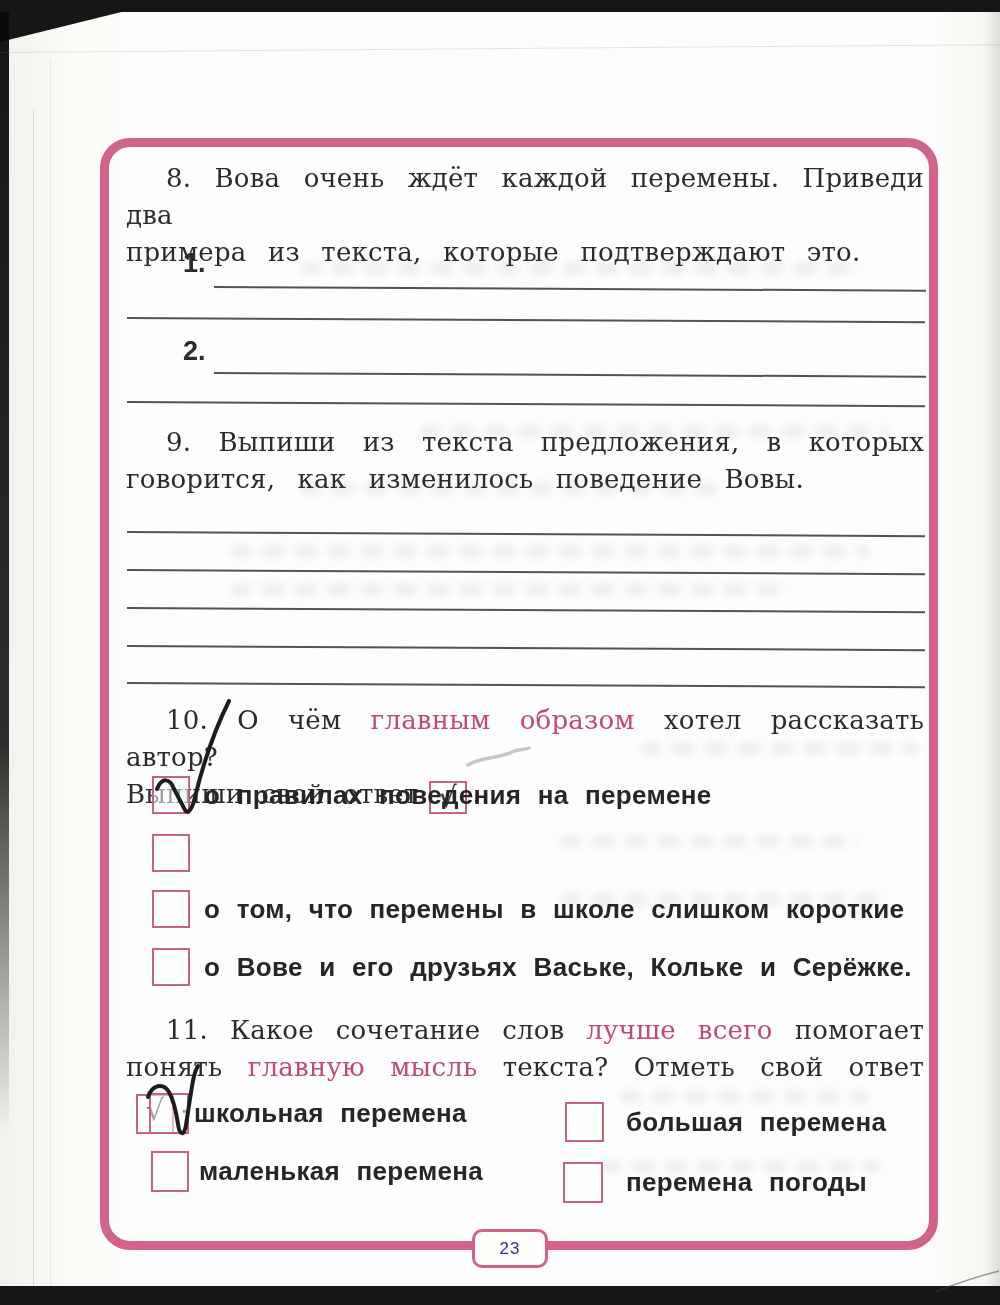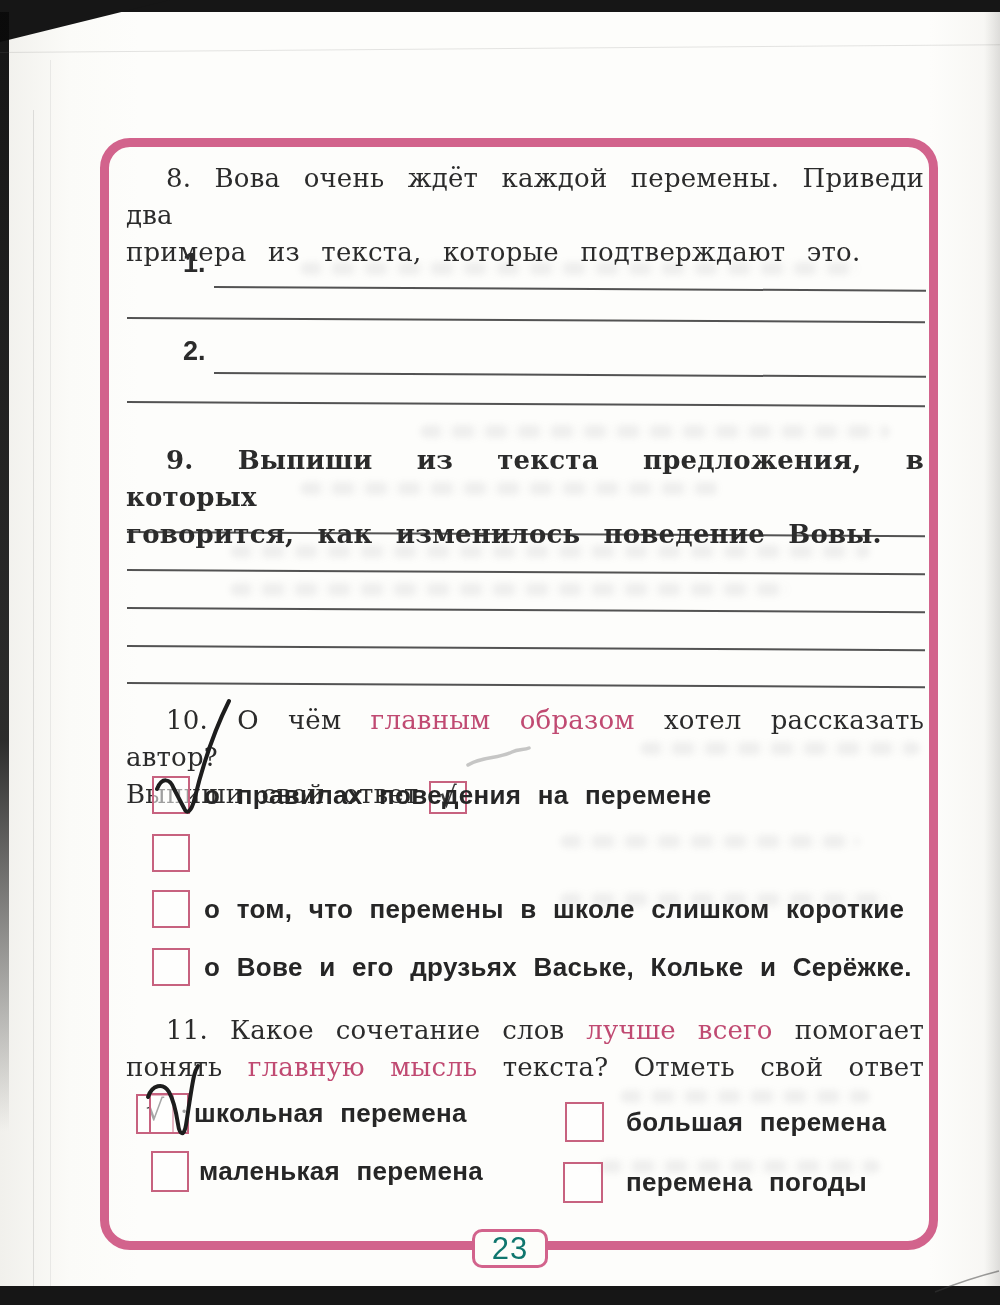--- a/index.html
+++ b/index.html
@@ -49,21 +49,21 @@
   
   .smudge{
     height:13px;border-radius:7px;z-index:1;filter:blur(3px);opacity:.55;
     background:repeating-linear-gradient(90deg,rgba(125,125,132,.20) 0 20px,rgba(125,125,132,.03) 20px 33px);
   }
   
   .pagenum-box{
     left:472px;top:1229px;width:76px;height:39px;box-sizing:border-box;z-index:5;
     border:3.5px solid #d2638c;border-radius:10px;background:#fdfdfa;
     display:flex;align-items:center;justify-content:center;
-    font-family:"Liberation Sans",sans-serif;font-size:31px;color:#0f766e;letter-spacing:1px;
+    font-family:"Liberation Sans",sans-serif;font-size:17px;color:#4c1d95;letter-spacing:1px;
   }
   .overlay-svg{left:0;top:0;z-index:6;pointer-events:none;}
 </style>
 </head>
 <body>
 
 <div class="canvas">
 
   <div class="abs edge" style="left:0;top:0;width:1000px;height:12px;"></div>
   <div class="abs edge" style="left:0;top:0;width:170px;height:42px;clip-path:polygon(0 0,100% 0,0 100%);"></div>
@@ -93,21 +93,21 @@
   </div>
 
   <div class="abs item-num" style="left:183px;top:248px;">1.</div>
   <div class="abs rule" style="left:214px;top:286px;width:712px;"></div>
   <div class="abs rule" style="left:127px;top:317px;width:798px;"></div>
 
   <div class="abs item-num" style="left:183px;top:336px;">2.</div>
   <div class="abs rule" style="left:214px;top:372px;width:712px;"></div>
   <div class="abs rule" style="left:127px;top:401px;width:798px;"></div>
 
-  <div class="abs qtext" style="top:442px;font-weight:bold;">
+  <div class="abs qtext" style="top:424px;">
     <div class="qline just ind">9. Выпиши из текста предложения, в которых</div>
     <div class="qline" style="word-spacing:14px;">говорится, как изменилось поведение Вовы.</div>
   </div>
   <div class="abs rule" style="left:127px;top:531px;width:798px;"></div>
   <div class="abs rule" style="left:127px;top:569px;width:798px;"></div>
   <div class="abs rule" style="left:127px;top:607px;width:798px;"></div>
   <div class="abs rule" style="left:127px;top:645px;width:798px;"></div>
   <div class="abs rule" style="left:127px;top:682px;width:798px;"></div>
 
   <div class="abs qtext" style="top:702px;">

